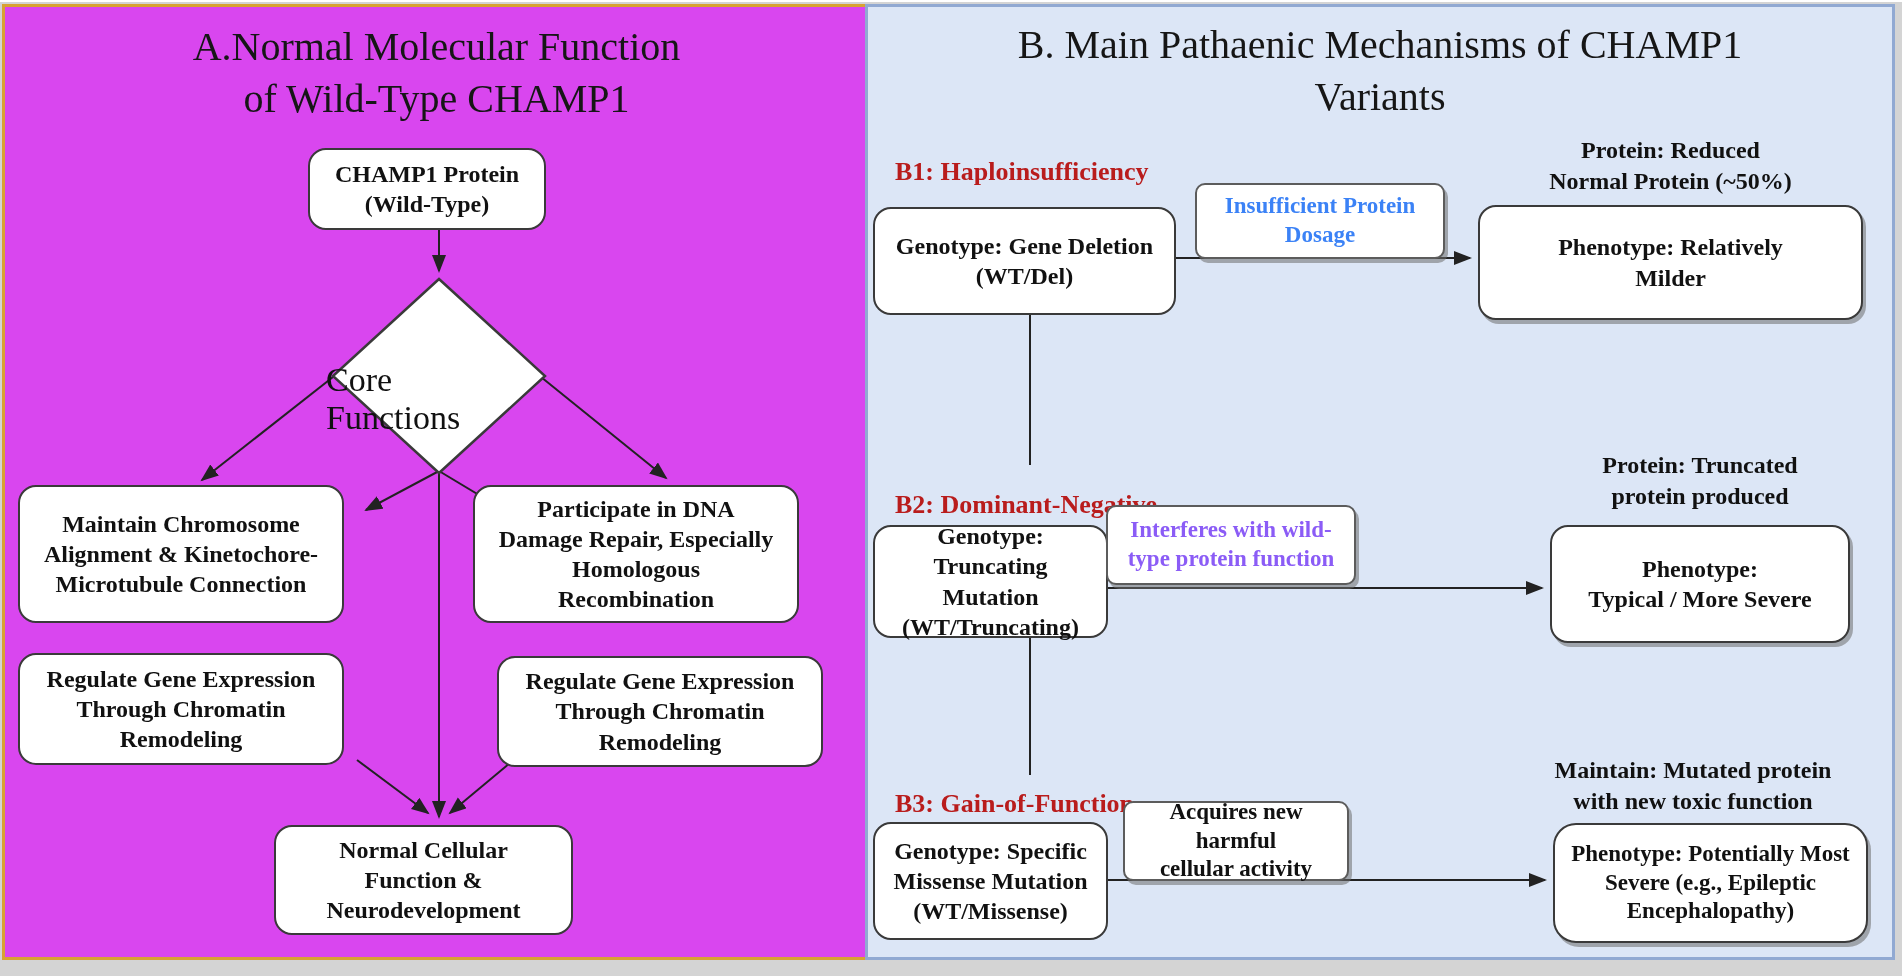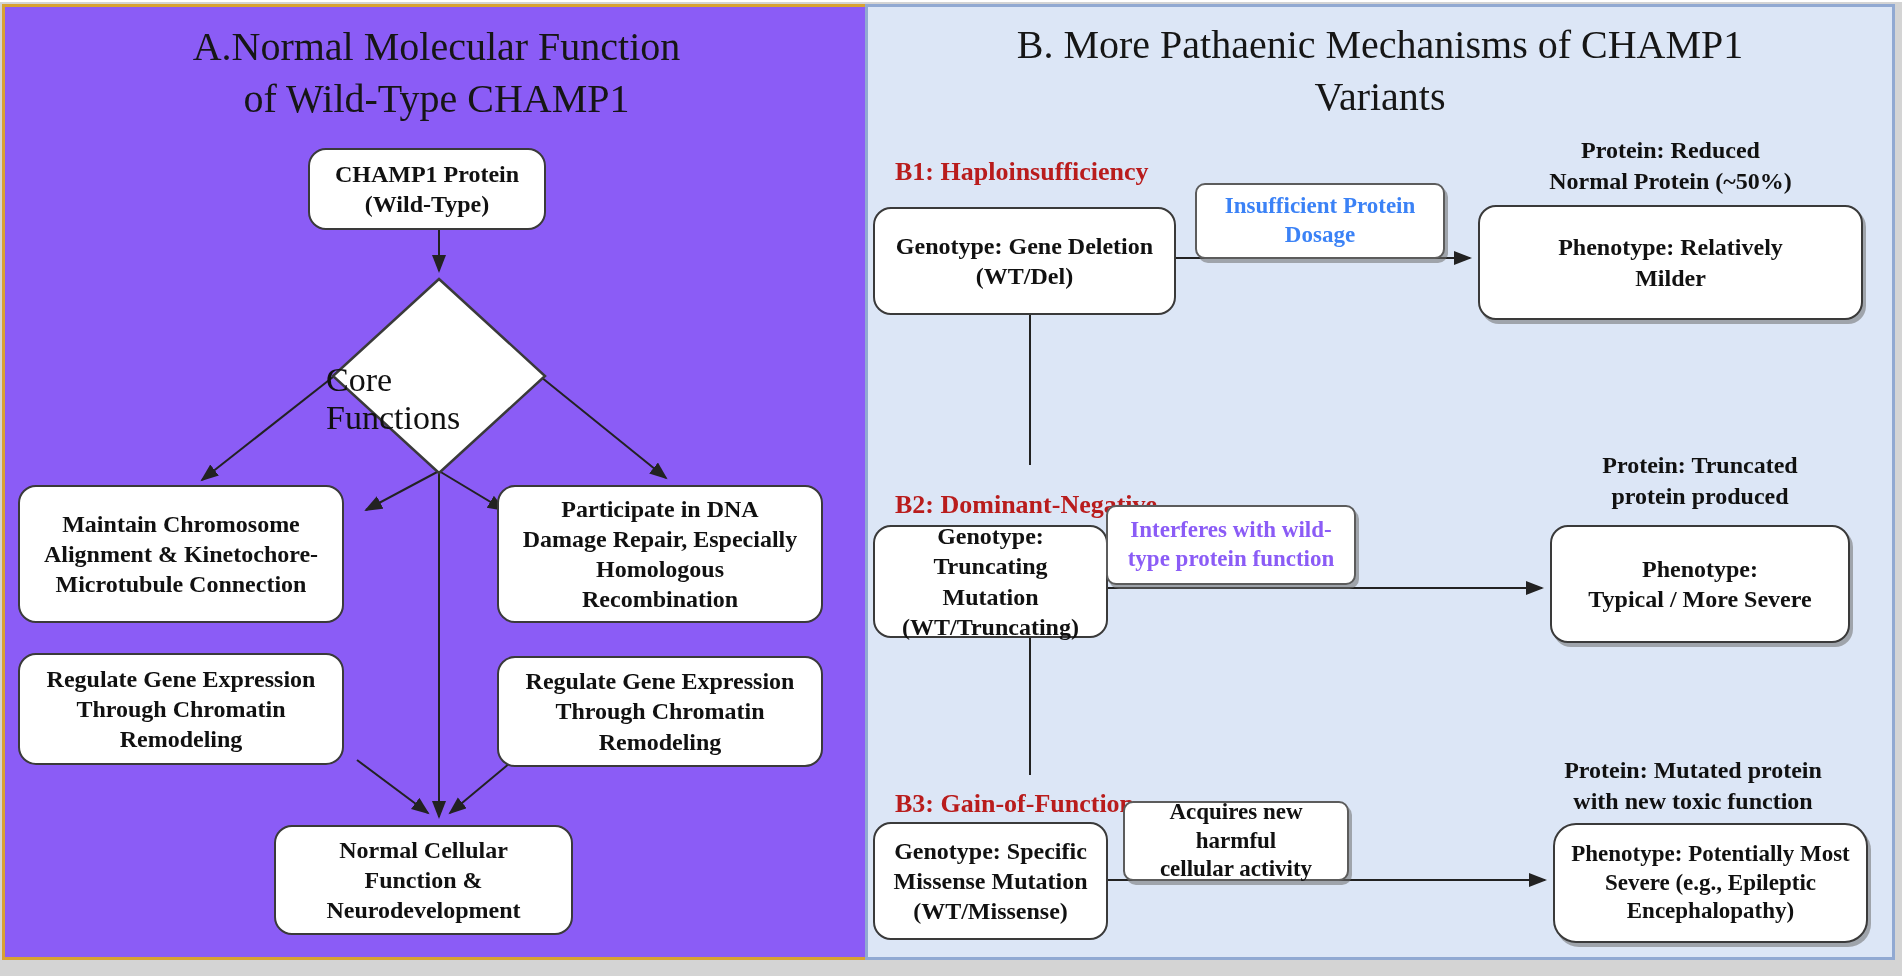--- a/index.html
+++ b/index.html
@@ -1,21 +1,21 @@
 <!DOCTYPE html>
 <html><head>
 <meta charset="utf-8">
 <style>
   * { margin:0; padding:0; box-sizing:border-box; }
   html,body { width:1902px; height:976px; overflow:hidden; background:#ffffff;
               font-family:"Liberation Serif","DejaVu Serif",serif; color:#111; }
   #canvas-bg { position:absolute; left:0; top:2px; width:1902px; height:974px; background:#d4d4d4; }
 
   .panel { position:absolute; top:4px; height:956px; }
-  #panel-a { left:2px;  width:869px; background:#8b5cf6; border:3px solid #d8a233; }
+  #panel-a { left:2px;  width:869px; background:#d946ef; border:3px solid #d8a233; }
   #panel-b { left:865px; width:1030px; background:#dce6f6; border:3px solid #91a9d2; }
 
   .panel-inner { position:relative; width:100%; height:100%; }
   svg.flow { position:absolute; left:0; top:0; width:100%; height:100%; }
 
   .ml { white-space:pre-line; }
 
   .ptitle { position:absolute; left:0; right:0; text-align:center; font-size:40px; line-height:1.3; color:#161616; }
 
   .node { position:absolute; background:#ffffff; border:2.5px solid #3a3a3a; border-radius:18px;
@@ -62,21 +62,21 @@
 
     <div class="node ml" style="left:303px; top:141px; width:238px; height:82px;">CHAMP1 Protein
 (Wild-Type)</div>
 
     <div class="diamond-label" style="left:321px; top:354px; width:200px;">Core Functions</div>
 
     <div class="node ml" style="left:13px; top:478px; width:326px; height:138px;">Maintain Chromosome
 Alignment &amp; Kinetochore-
 Microtubule Connection</div>
 
-    <div class="node ml" style="left:492px; top:478px; width:326px; height:138px;">Participate in DNA
+    <div class="node ml" style="left:468px; top:478px; width:326px; height:138px;">Participate in DNA
 Damage Repair, Especially
 Homologous
 Recombination</div>
 
     <div class="node ml" style="left:13px; top:646px; width:326px; height:112px;">Regulate Gene Expression
 Through Chromatin
 Remodeling</div>
 
     <div class="node ml" style="left:492px; top:649px; width:326px; height:111px;">Regulate Gene Expression
 Through Chromatin
@@ -98,21 +98,21 @@
       </defs>
       <g stroke="#222" stroke-width="2" fill="none">
         <line x1="307" y1="251" x2="602" y2="251" marker-end="url(#arrB)"></line>
         <line x1="162" y1="308" x2="162" y2="458"></line>
         <line x1="240" y1="581" x2="674" y2="581" marker-end="url(#arrB)"></line>
         <line x1="162" y1="631" x2="162" y2="768"></line>
         <line x1="240" y1="873" x2="677" y2="873" marker-end="url(#arrB)"></line>
       </g>
     </svg>
 
-    <div class="ptitle ml" style="top:12px;">B. More Pathaenic Mechanisms of CHAMP1
+    <div class="ptitle ml" style="top:12px;">B. Main Pathaenic Mechanisms of CHAMP1
 Variants</div>
 
     <div class="sec-label" style="left:27px; top:150px;">B1: Haploinsufficiency</div>
     <div class="node ml" style="left:5px; top:200px; width:303px; height:108px;">Genotype: Gene Deletion
 (WT/Del)</div>
     <div class="node mech mech-gray shadowed ml" style="left:327px; top:176px; width:250px; height:76px;">Insufficient Protein
 Dosage</div>
     <div class="free-header ml" style="left:610px; top:128px; width:385px;">Protein:  Reduced
 Normal  Protein (~50%)</div>
     <div class="node shadowed ml" style="left:610px; top:198px; width:385px; height:115px;">Phenotype: Relatively
@@ -128,19 +128,19 @@
 protein produced</div>
     <div class="node shadowed ml" style="left:682px; top:518px; width:300px; height:118px;">Phenotype:
 Typical / More Severe</div>
 
     <div class="sec-label" style="left:27px; top:782px;">B3: Gain-of-Function</div>
     <div class="node ml" style="left:5px; top:815px; width:235px; height:118px;">Genotype: Specific
 Missense Mutation
 (WT/Missense)</div>
     <div class="node mech shadowed ml" style="left:255px; top:794px; width:226px; height:80px; color:#111;">Acquires new harmful
 cellular activity</div>
-    <div class="free-header ml" style="left:650px; top:748px; width:350px;">Protein: Mutated protein
+    <div class="free-header ml" style="left:650px; top:748px; width:350px;">Maintain: Mutated protein
 with new toxic function</div>
     <div class="node pheno-b3 shadowed ml" style="left:685px; top:816px; width:315px; height:120px;border-radius:23px;">Phenotype: Potentially Most
 Severe (e.g., Epileptic
 Encephalopathy)</div>
   </div>
 </div>
 
 </body></html>

